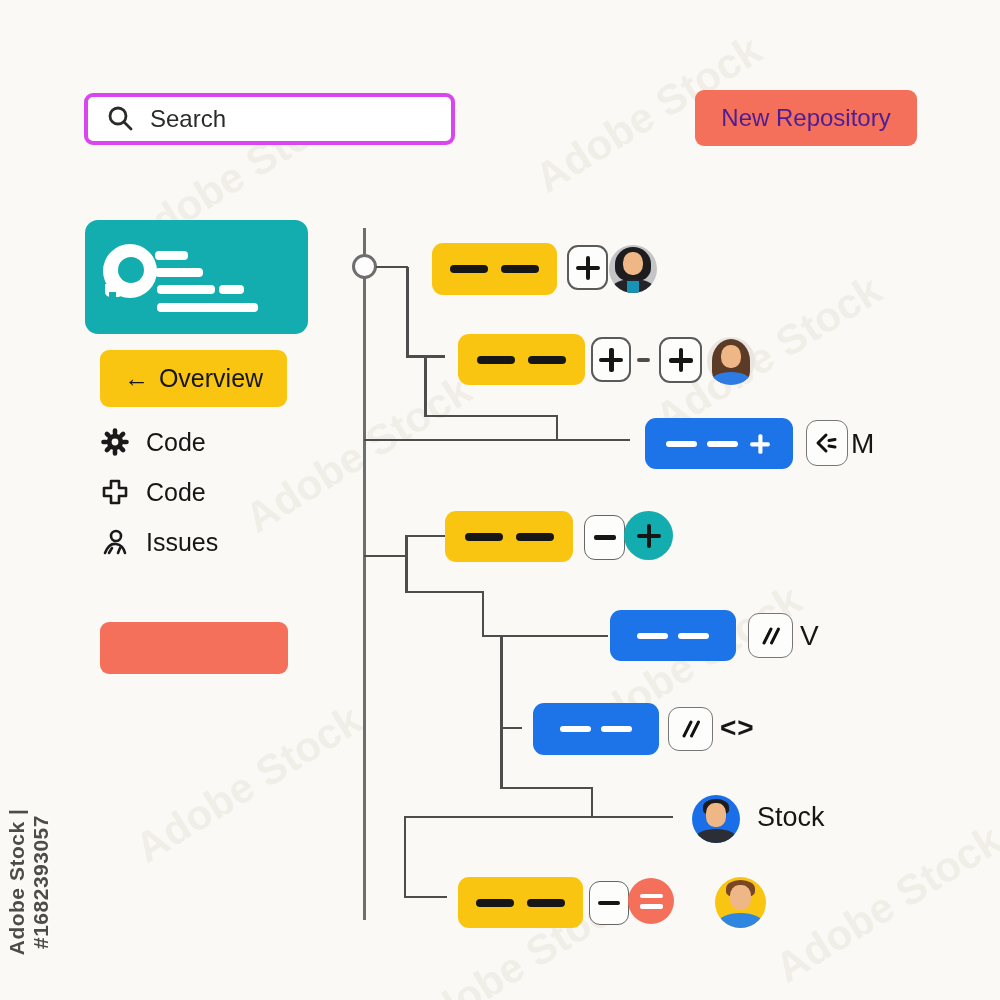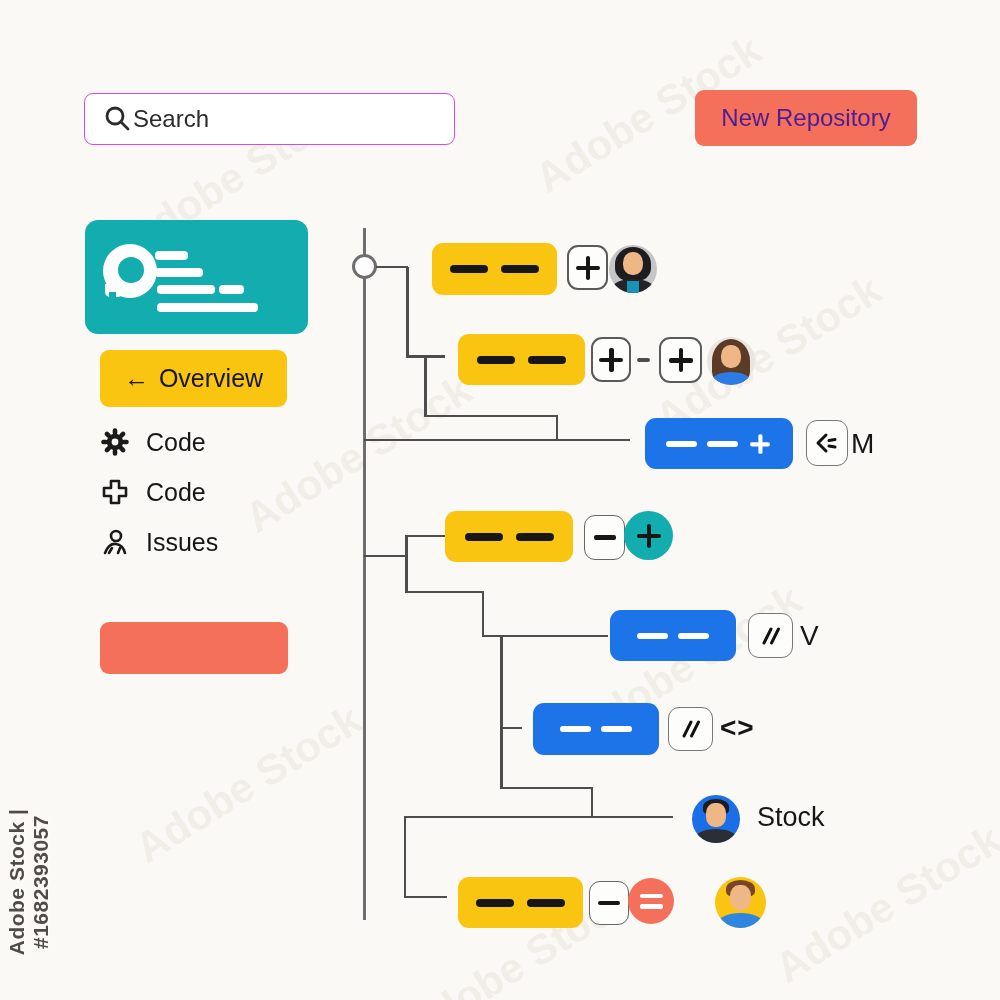--- a/index.html
+++ b/index.html
@@ -16,21 +16,21 @@
   .wm-pattern span:nth-of-type(5){left:120px;top:760px;}
   .wm-pattern span:nth-of-type(6){left:560px;top:640px;}
   .wm-pattern span:nth-of-type(7){left:760px;top:880px;}
   .wm-pattern span:nth-of-type(8){left:390px;top:940px;}
   .side-wm{position:absolute;left:-96px;top:858px;width:250px;text-align:center;
     transform:rotate(-90deg);font-size:21px;font-weight:bold;color:#4f4c48;
     text-shadow:1px 1px 2px rgba(255,255,255,.9);letter-spacing:.5px;}
 
   
   .search-bar{position:absolute;left:84px;top:93px;width:371px;height:52px;background:#fff;
-    border:1px solid #d946ef;border-radius:9px;display:flex;align-items:center;box-sizing:border-box;padding-left:18px;}
+    border:4px solid #d946ef;border-radius:9px;display:flex;align-items:center;box-sizing:border-box;padding-left:18px;gap:14px;}
   .search-text{font-size:24px;color:#2b2b2b;}
   .btn-new-repo{position:absolute;left:695px;top:90px;width:222px;height:56px;background:#F4705A;
     border:none;border-radius:9px;color:#4c1d95;font-size:24px;font-family:inherit;cursor:pointer;}
 
   
   .repo-card{position:absolute;left:85px;top:220px;width:223px;height:114px;background:#14ADAF;border-radius:13px;}
   .logo-ring{position:absolute;left:18px;top:24px;width:54px;height:54px;background:#fff;border-radius:50%;}
   .logo-hole{position:absolute;left:15px;top:13px;width:26px;height:26px;background:#14ADAF;border-radius:50%;}
   .logo-tail{position:absolute;left:2px;top:40px;width:16px;height:13px;background:#fff;border-radius:0 0 3px 5px;}
   .logo-notch{position:absolute;left:6px;top:48px;width:7px;height:7px;background:#14ADAF;}

